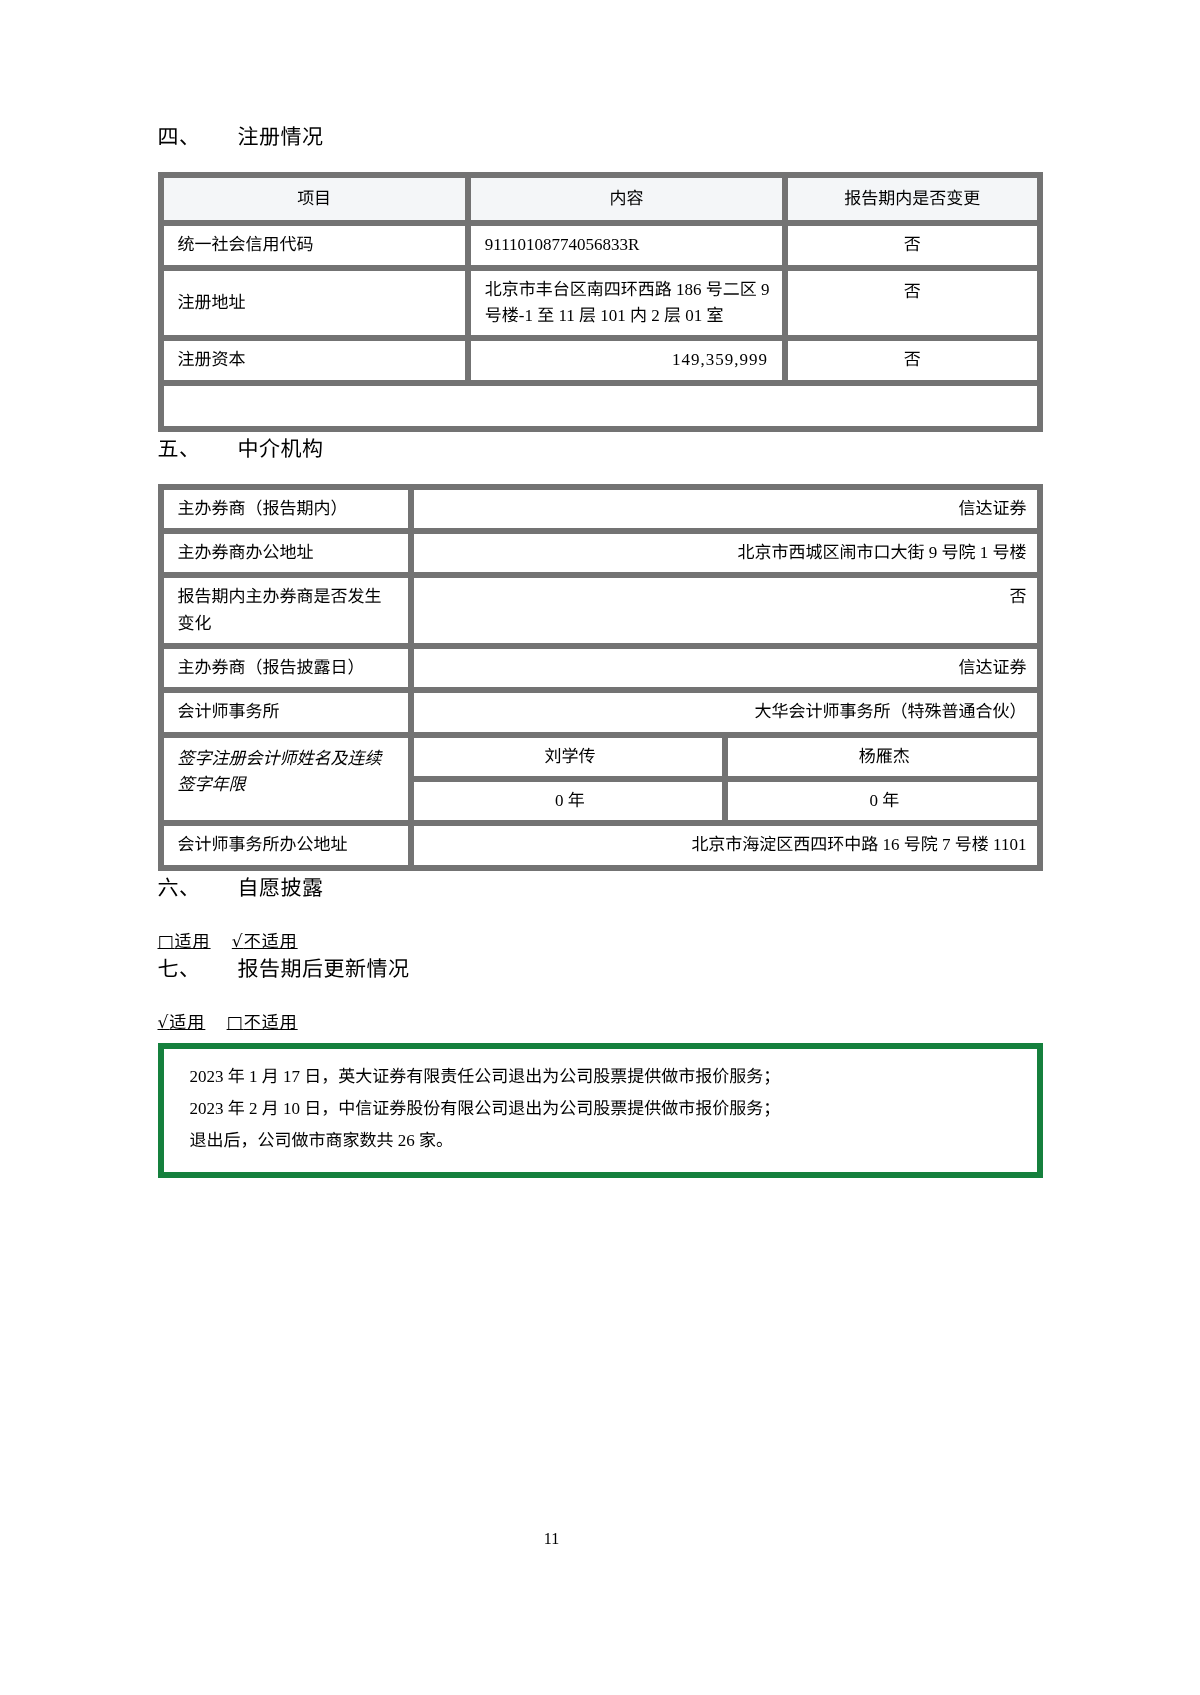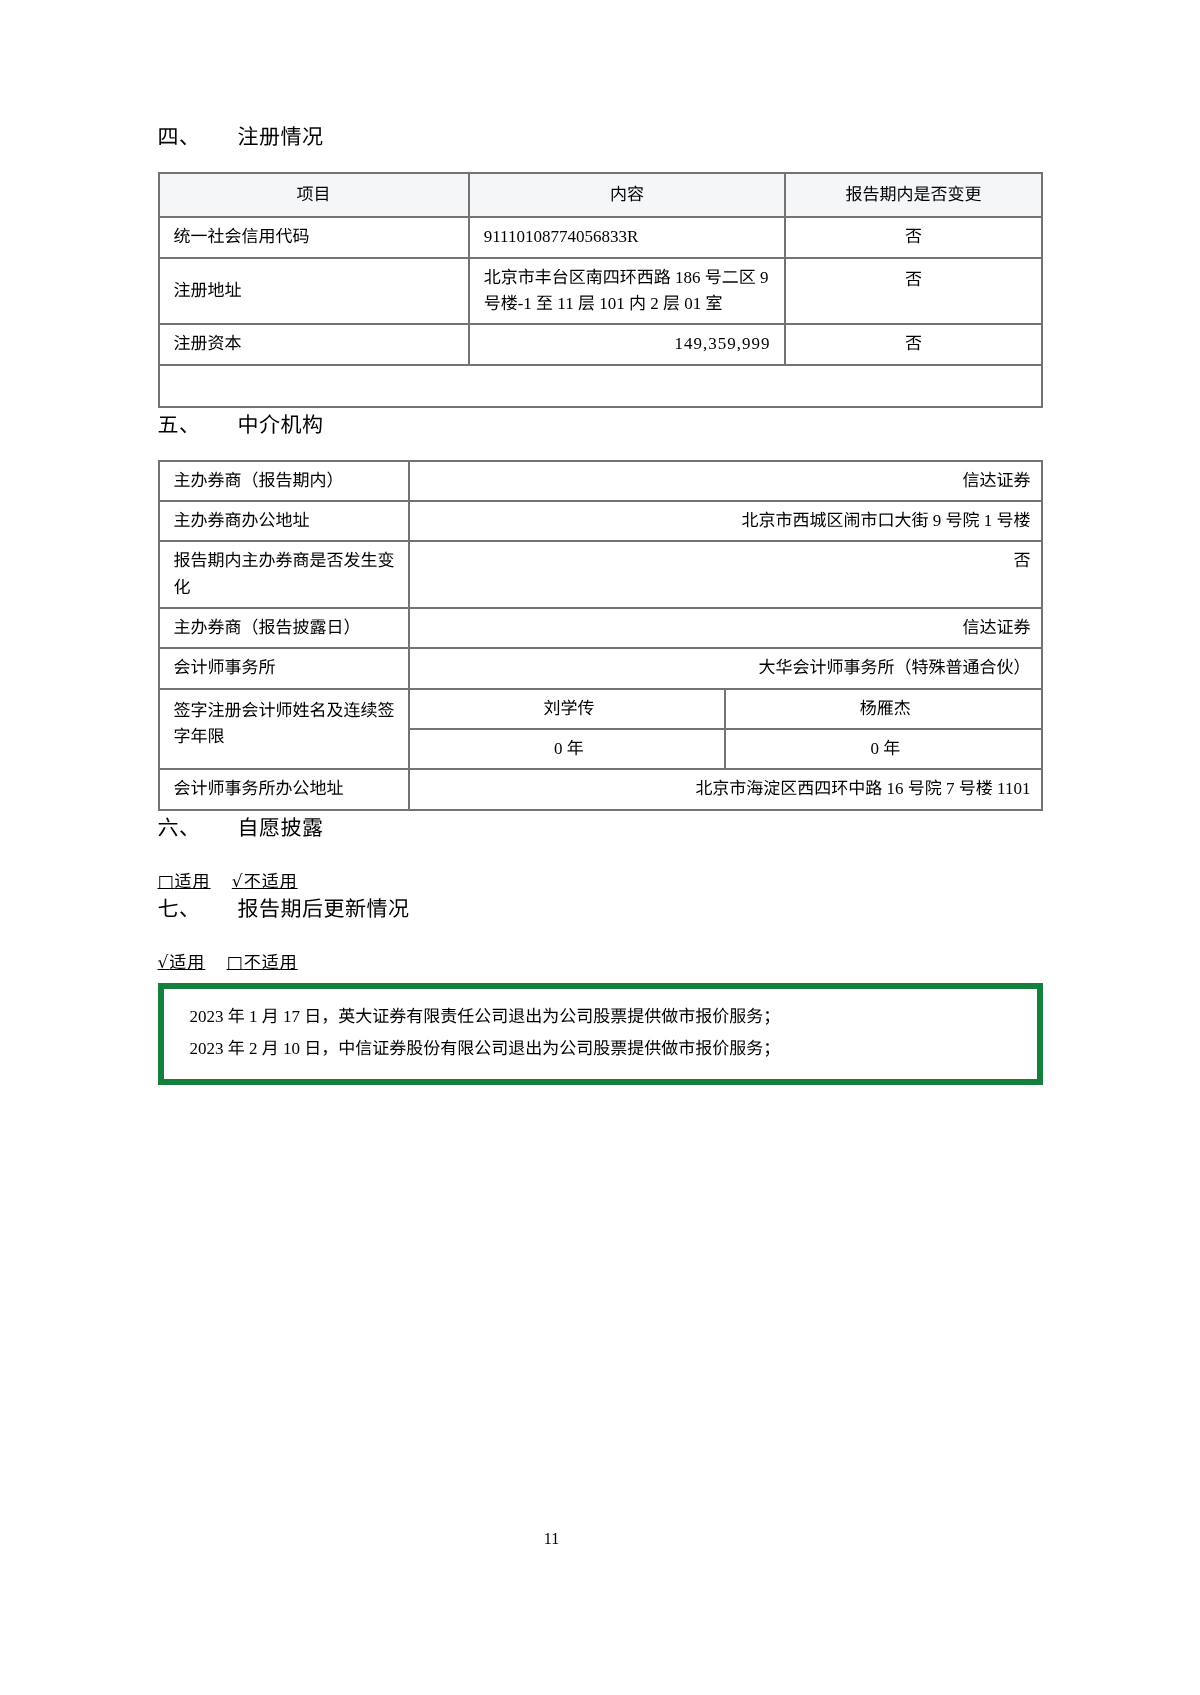--- a/index.html
+++ b/index.html
@@ -43,21 +43,21 @@
   .block-gap-lg { margin-top: 60px; }
   .block-gap-md { margin-top: 52px; }
 
   table {
     border-collapse: collapse;
     width: 100%;
     font-size: 17px;
     font-family: "Liberation Serif", "DejaVu Serif", serif;
   }
   table td, table th {
-    border: 2px solid #737373;
+    border: 6px solid #737373;
     padding: 6px 10px;
     vertical-align: middle;
     font-weight: normal;
     line-height: 1.55;
   }
   
   .tbl-register { margin-top: 22px; }
   .tbl-register th {
     text-align: center;
     background: #f4f6f8;
@@ -163,21 +163,21 @@
         </tr>
         <tr>
           <td class="c-label">主办券商（报告披露日）</td>
           <td class="c-val" colspan="2">信达证券</td>
         </tr>
         <tr>
           <td class="c-label">会计师事务所</td>
           <td class="c-val" colspan="2">大华会计师事务所（特殊普通合伙）</td>
         </tr>
         <tr>
-          <td class="c-label" rowspan="2" style="vertical-align:top;padding-top:8px;">签字注册会计师姓名及连续签字年限</td>
+          <td class="c-label" rowspan="2" style="vertical-align:top;padding-top:8px;font-style:italic;">签字注册会计师姓名及连续签字年限</td>
           <td class="c-half">刘学传</td>
           <td class="c-half">杨雁杰</td>
         </tr>
         <tr>
           <td class="c-half">0 年</td>
           <td class="c-half">0 年</td>
         </tr>
         <tr>
           <td class="c-label">会计师事务所办公地址</td>
           <td class="c-val" colspan="2">北京市海淀区西四环中路 16 号院 7 号楼 1101</td>
@@ -199,18 +199,19 @@
     </h2>
 
     <div class="applicability">
       <span class="opt"><span class="check">√</span><span>适用</span></span>
       <span class="opt"><span class="check">□</span><span>不适用</span></span>
     </div>
 
     <div class="note-box">
       <div>2023 年 1 月 17 日，英大证券有限责任公司退出为公司股票提供做市报价服务；</div>
       <div>2023 年 2 月 10 日，中信证券股份有限公司退出为公司股票提供做市报价服务；</div>
+      <div>退出后，公司做市商家数共 26 家。</div>
     </div>
 
   </div>
 
   <div class="page-number">11</div>
 </div>
 
 </body></html>

